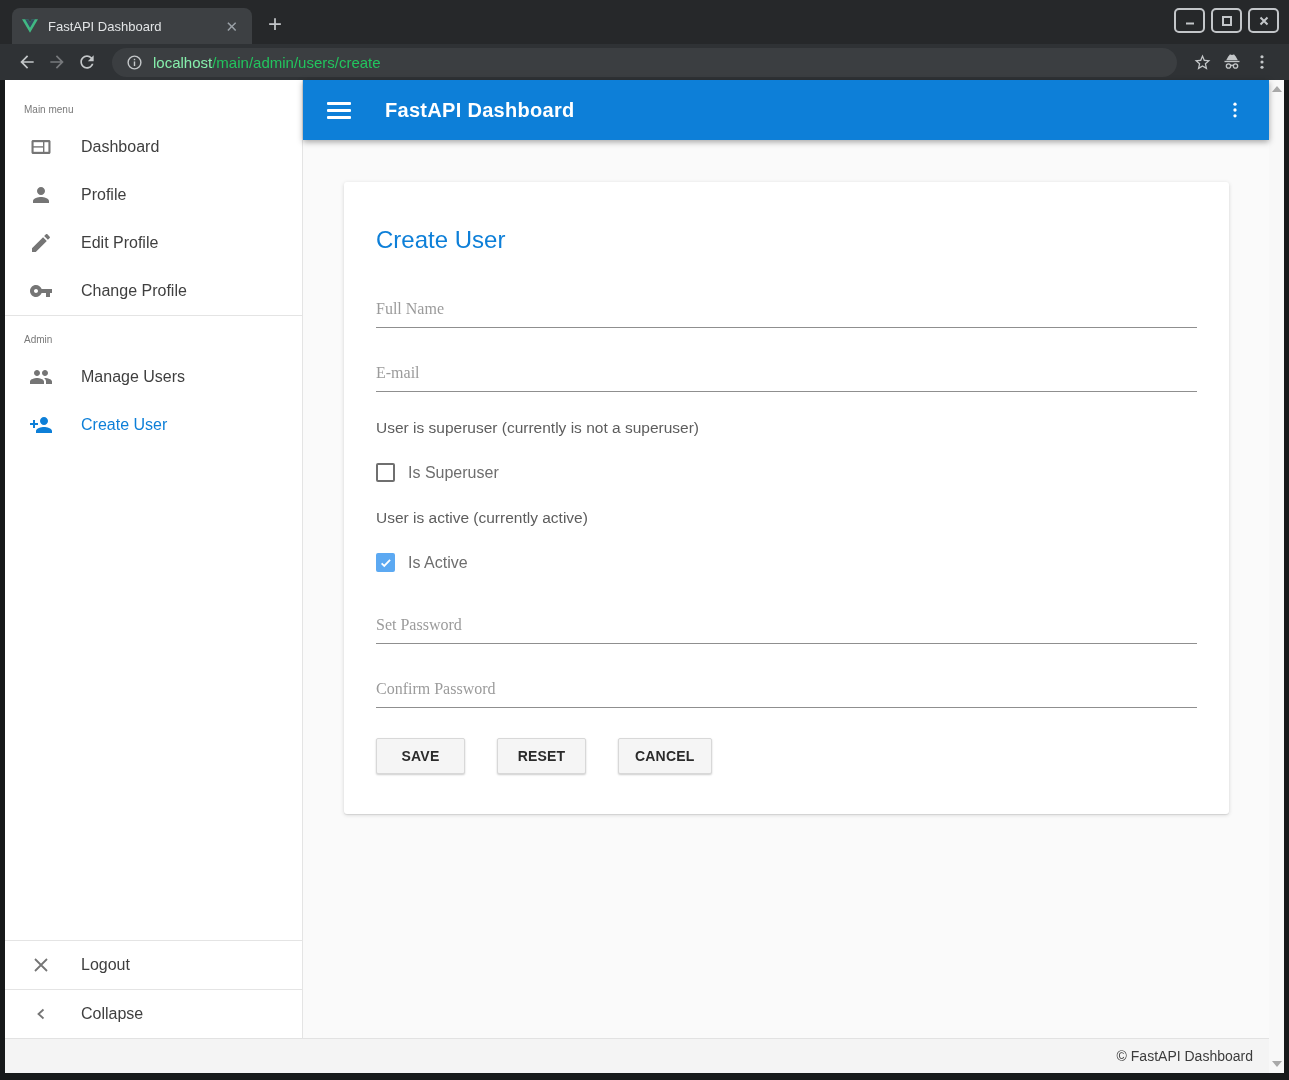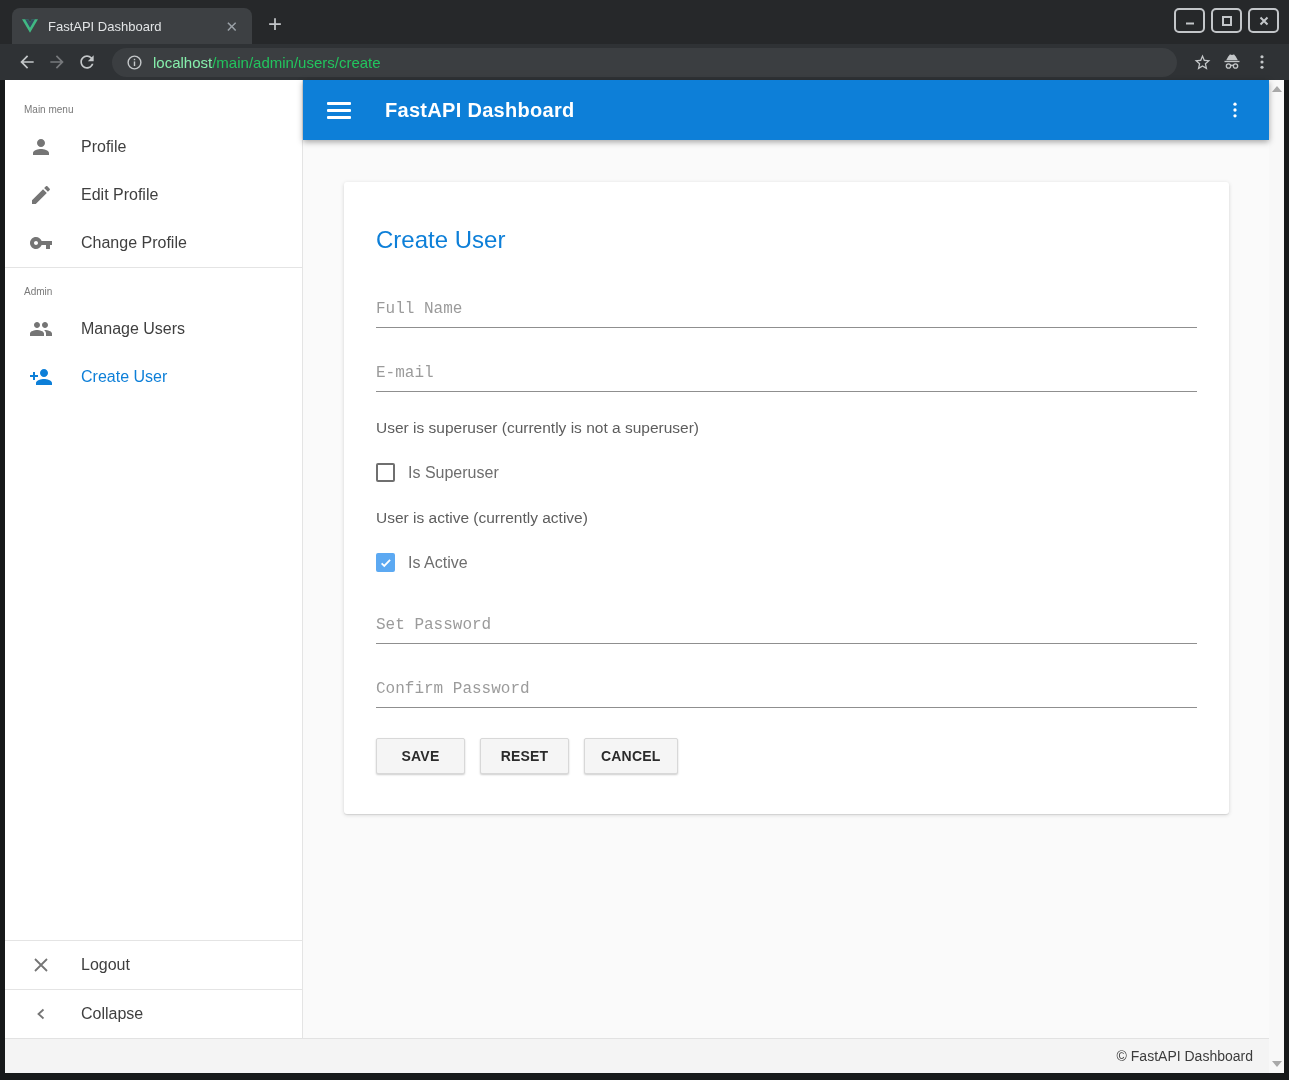--- a/index.html
+++ b/index.html
@@ -62,34 +62,34 @@
   .card{
     width:885px;background:#fff;border-radius:3px;
     box-shadow:0 1px 4px rgba(0,0,0,.14),0 1px 1px rgba(0,0,0,.08);
     padding:14px 32px 40px;
   }
   .card-title{color:var(--primary);font-size:24px;font-weight:400;margin:30px 0 0}
   .field{margin-top:46px}
   .field + .field{margin-top:36px}
   .mat-input{
     display:block;width:100%;border:none;border-bottom:1px solid #8f8f8f;background:transparent;
-    font-size:16px;font-family:Liberation Mono, monospace;color:#212121;padding:0 0 9px;outline:none;border-radius:0;
+    font-size:16px;font-family:Liberation Serif, serif;color:#212121;padding:0 0 9px;outline:none;border-radius:0;
   }
   .mat-input::placeholder{color:#9b9b9b;opacity:1}
   .note{margin-top:27px;font-size:15.5px;color:#5d5d5d}
   .cb-row{margin-top:26px;display:flex;align-items:flex-end}
   .cb{
     width:19px;height:19px;border:2px solid #6f6f6f;border-radius:2px;flex:none;
     display:flex;align-items:center;justify-content:center;background:#fff;
   }
   .cb.checked{background:var(--cb-checked);border-color:var(--cb-checked)}
   .cb svg{display:none}
   .cb.checked svg{display:block}
   .cb-label{font-size:16px;color:#6e6e6e;margin-left:13px}
-  .btn-row{margin-top:30px;display:flex;gap:15px}
+  .btn-row{margin-top:30px;display:flex;gap:32px}
   .btn{
     min-width:89px;height:36px;padding:0 16px;background:#f5f5f5;border:1px solid #d8d8d8;
     border-radius:2px;box-shadow:0 1px 2px rgba(0,0,0,.2);
     font-family:inherit;font-size:14px;font-weight:bold;color:#2b2b2b;letter-spacing:.2px;cursor:default;
   }
   .footer{
     height:35px;background:#f4f4f4;border-top:1px solid #e2e2e2;flex:none;
     display:flex;align-items:center;justify-content:flex-end;padding-right:16px;
     font-size:14px;color:#3c3c3c;
   }
@@ -185,20 +185,31 @@
     </span>
   </div>
 
   <div class="window-content">
     <div class="page">
       <div class="page-body">
 
         <aside class="sidebar">
           <div class="menu-header">Main menu</div>
 
+          <div class="nav-item">
+            <span class="nav-icon">
+              <svg width="24" height="24" viewBox="0 0 24 24">
+                <path fill="currentColor" d="M20 5H4c-.8 0-1.5.7-1.5 1.5v11c0 .8.7 1.5 1.5 1.5h16c.8 0 1.5-.7 1.5-1.5v-11C21.5 5.7 20.8 5 20 5z"></path>
+                <rect x="4.6" y="7.2" width="9.4" height="4" fill="#fff"></rect>
+                <rect x="4.6" y="12.6" width="9.4" height="4.2" fill="#fff"></rect>
+                <rect x="15.4" y="7.2" width="4" height="9.6" fill="#fff"></rect>
+              </svg>
+            </span>
+            <span>Dashboard</span>
+          </div>
 
           <div class="nav-item">
             <span class="nav-icon">
               <svg width="24" height="24" viewBox="0 0 24 24">
                   <path fill="currentColor" d="M12 12c2.21 0 4-1.79 4-4s-1.79-4-4-4-4 1.79-4 4 1.79 4 4 4zm0 2c-2.67 0-8 1.34-8 4v2h16v-2c0-2.66-5.33-4-8-4z"></path>
                 </svg>
             </span>
             <span>Profile</span>
           </div>
 

